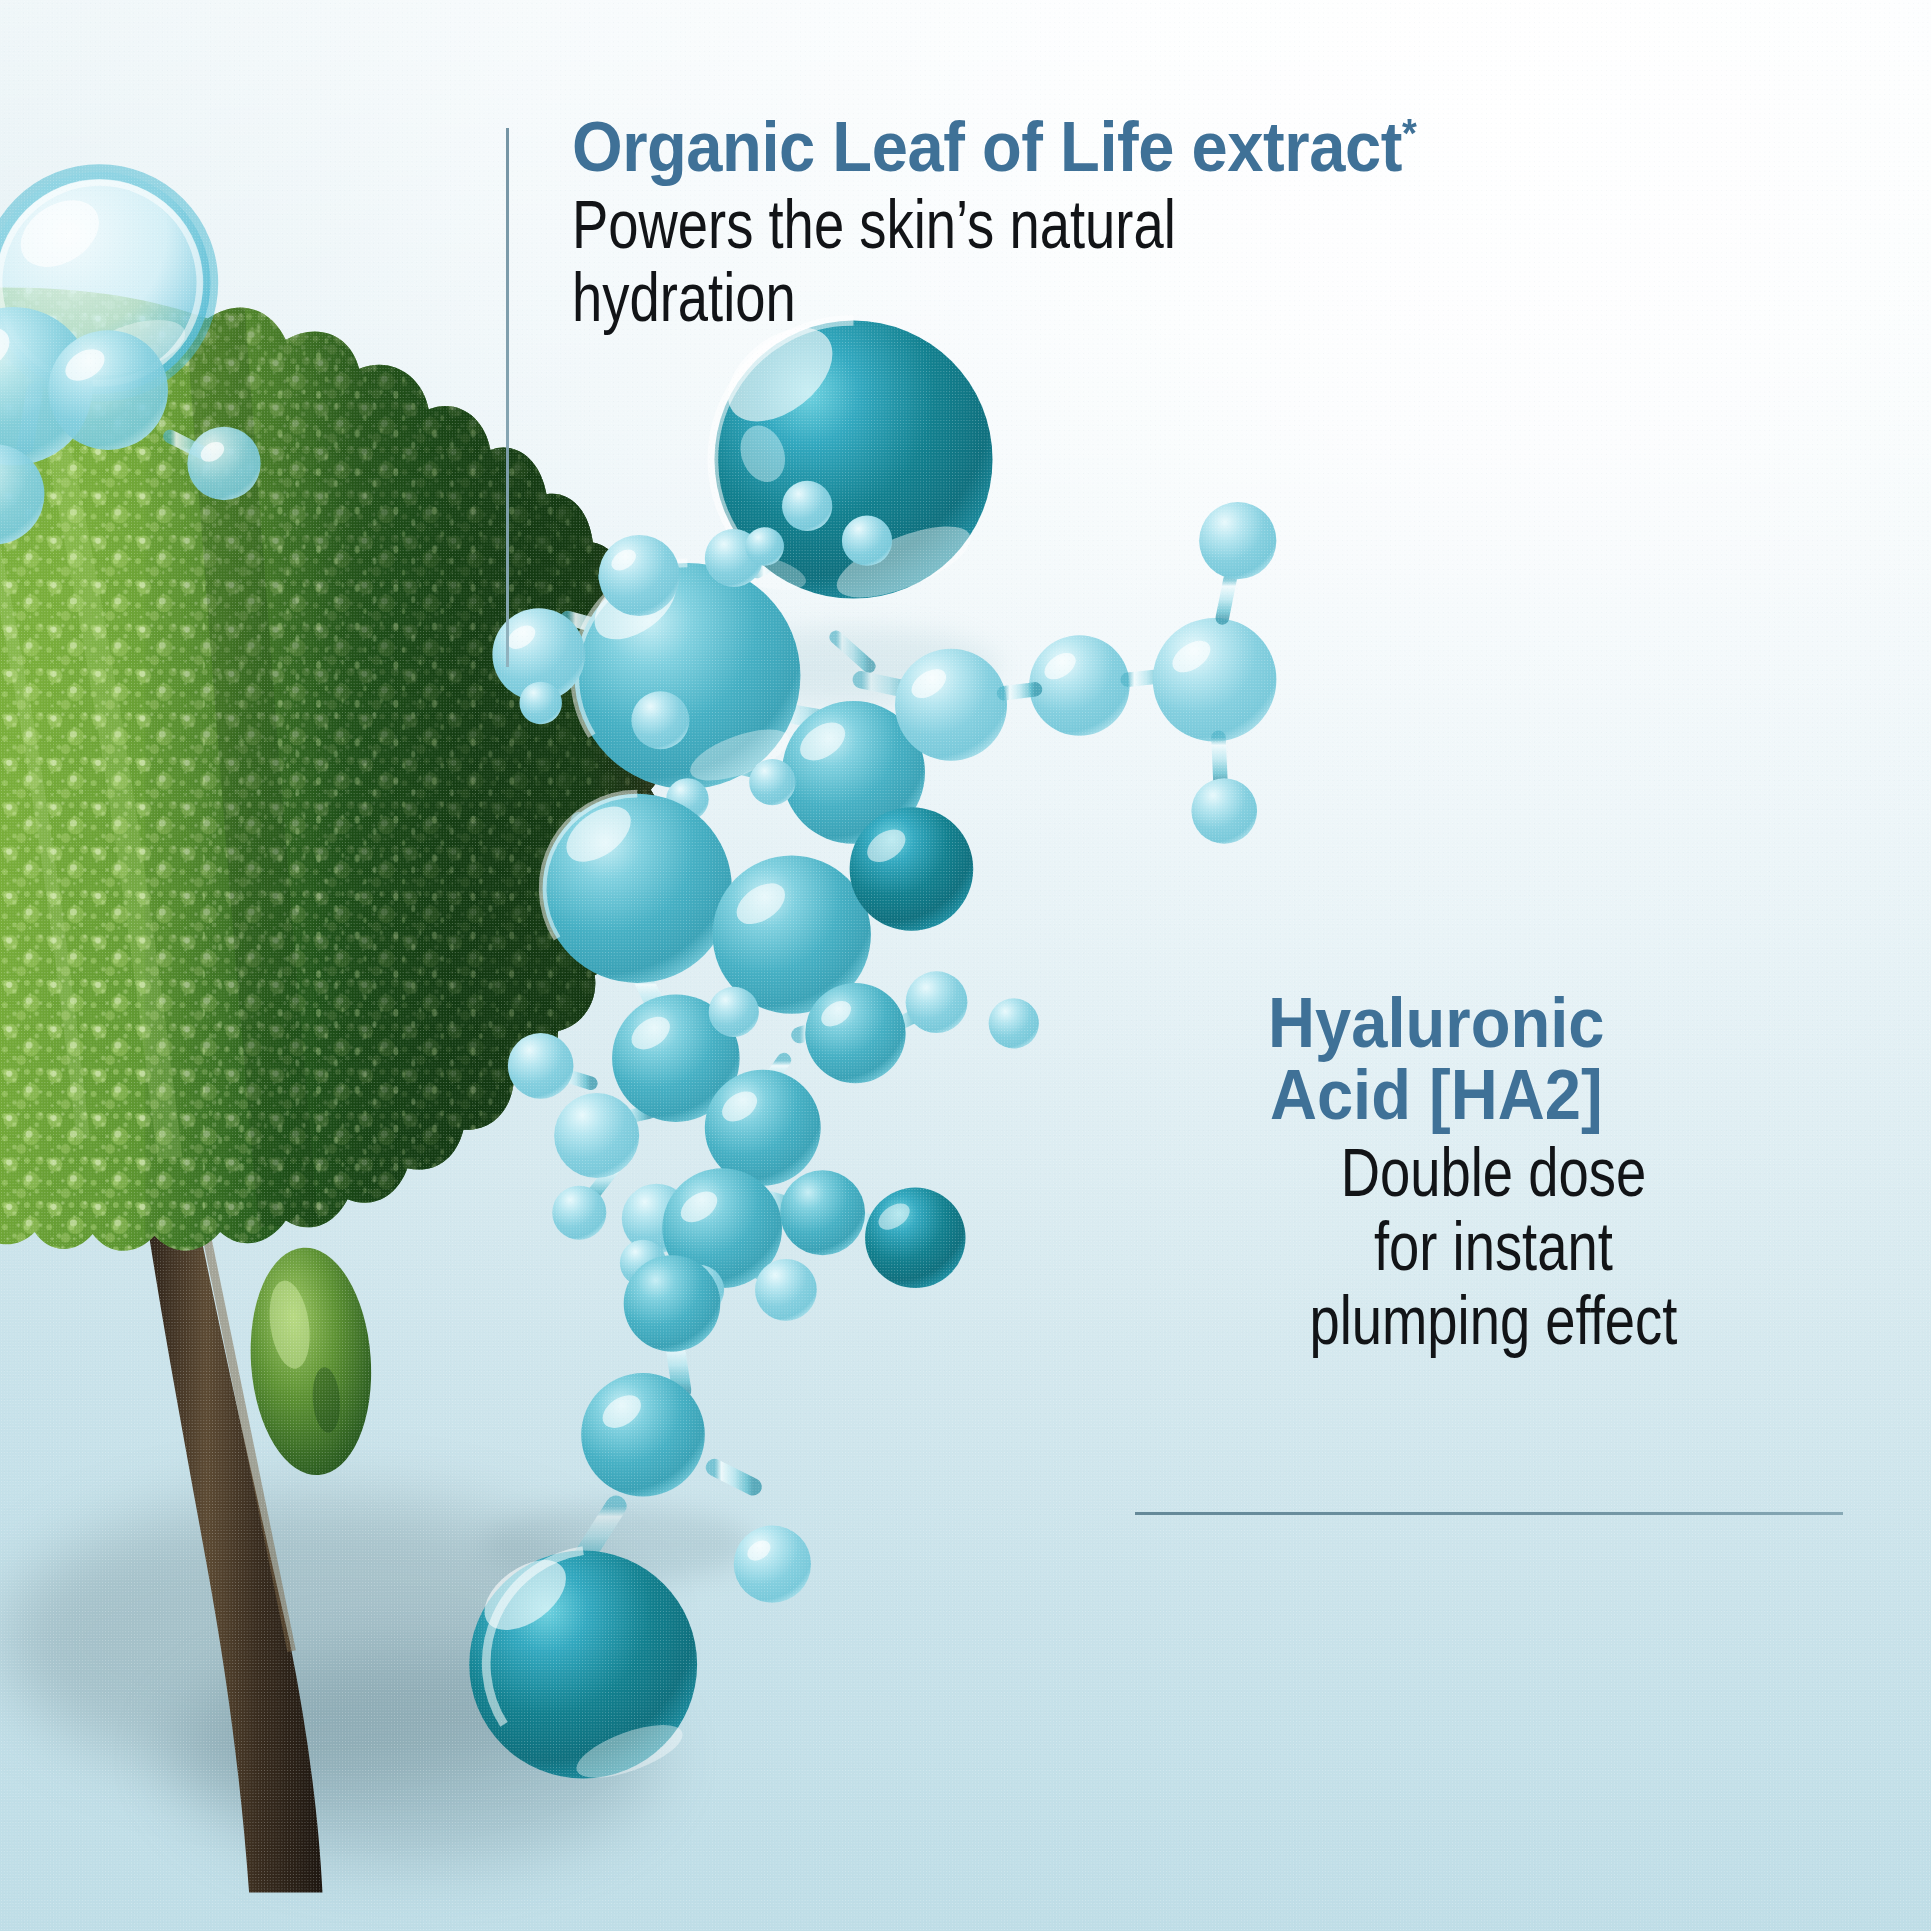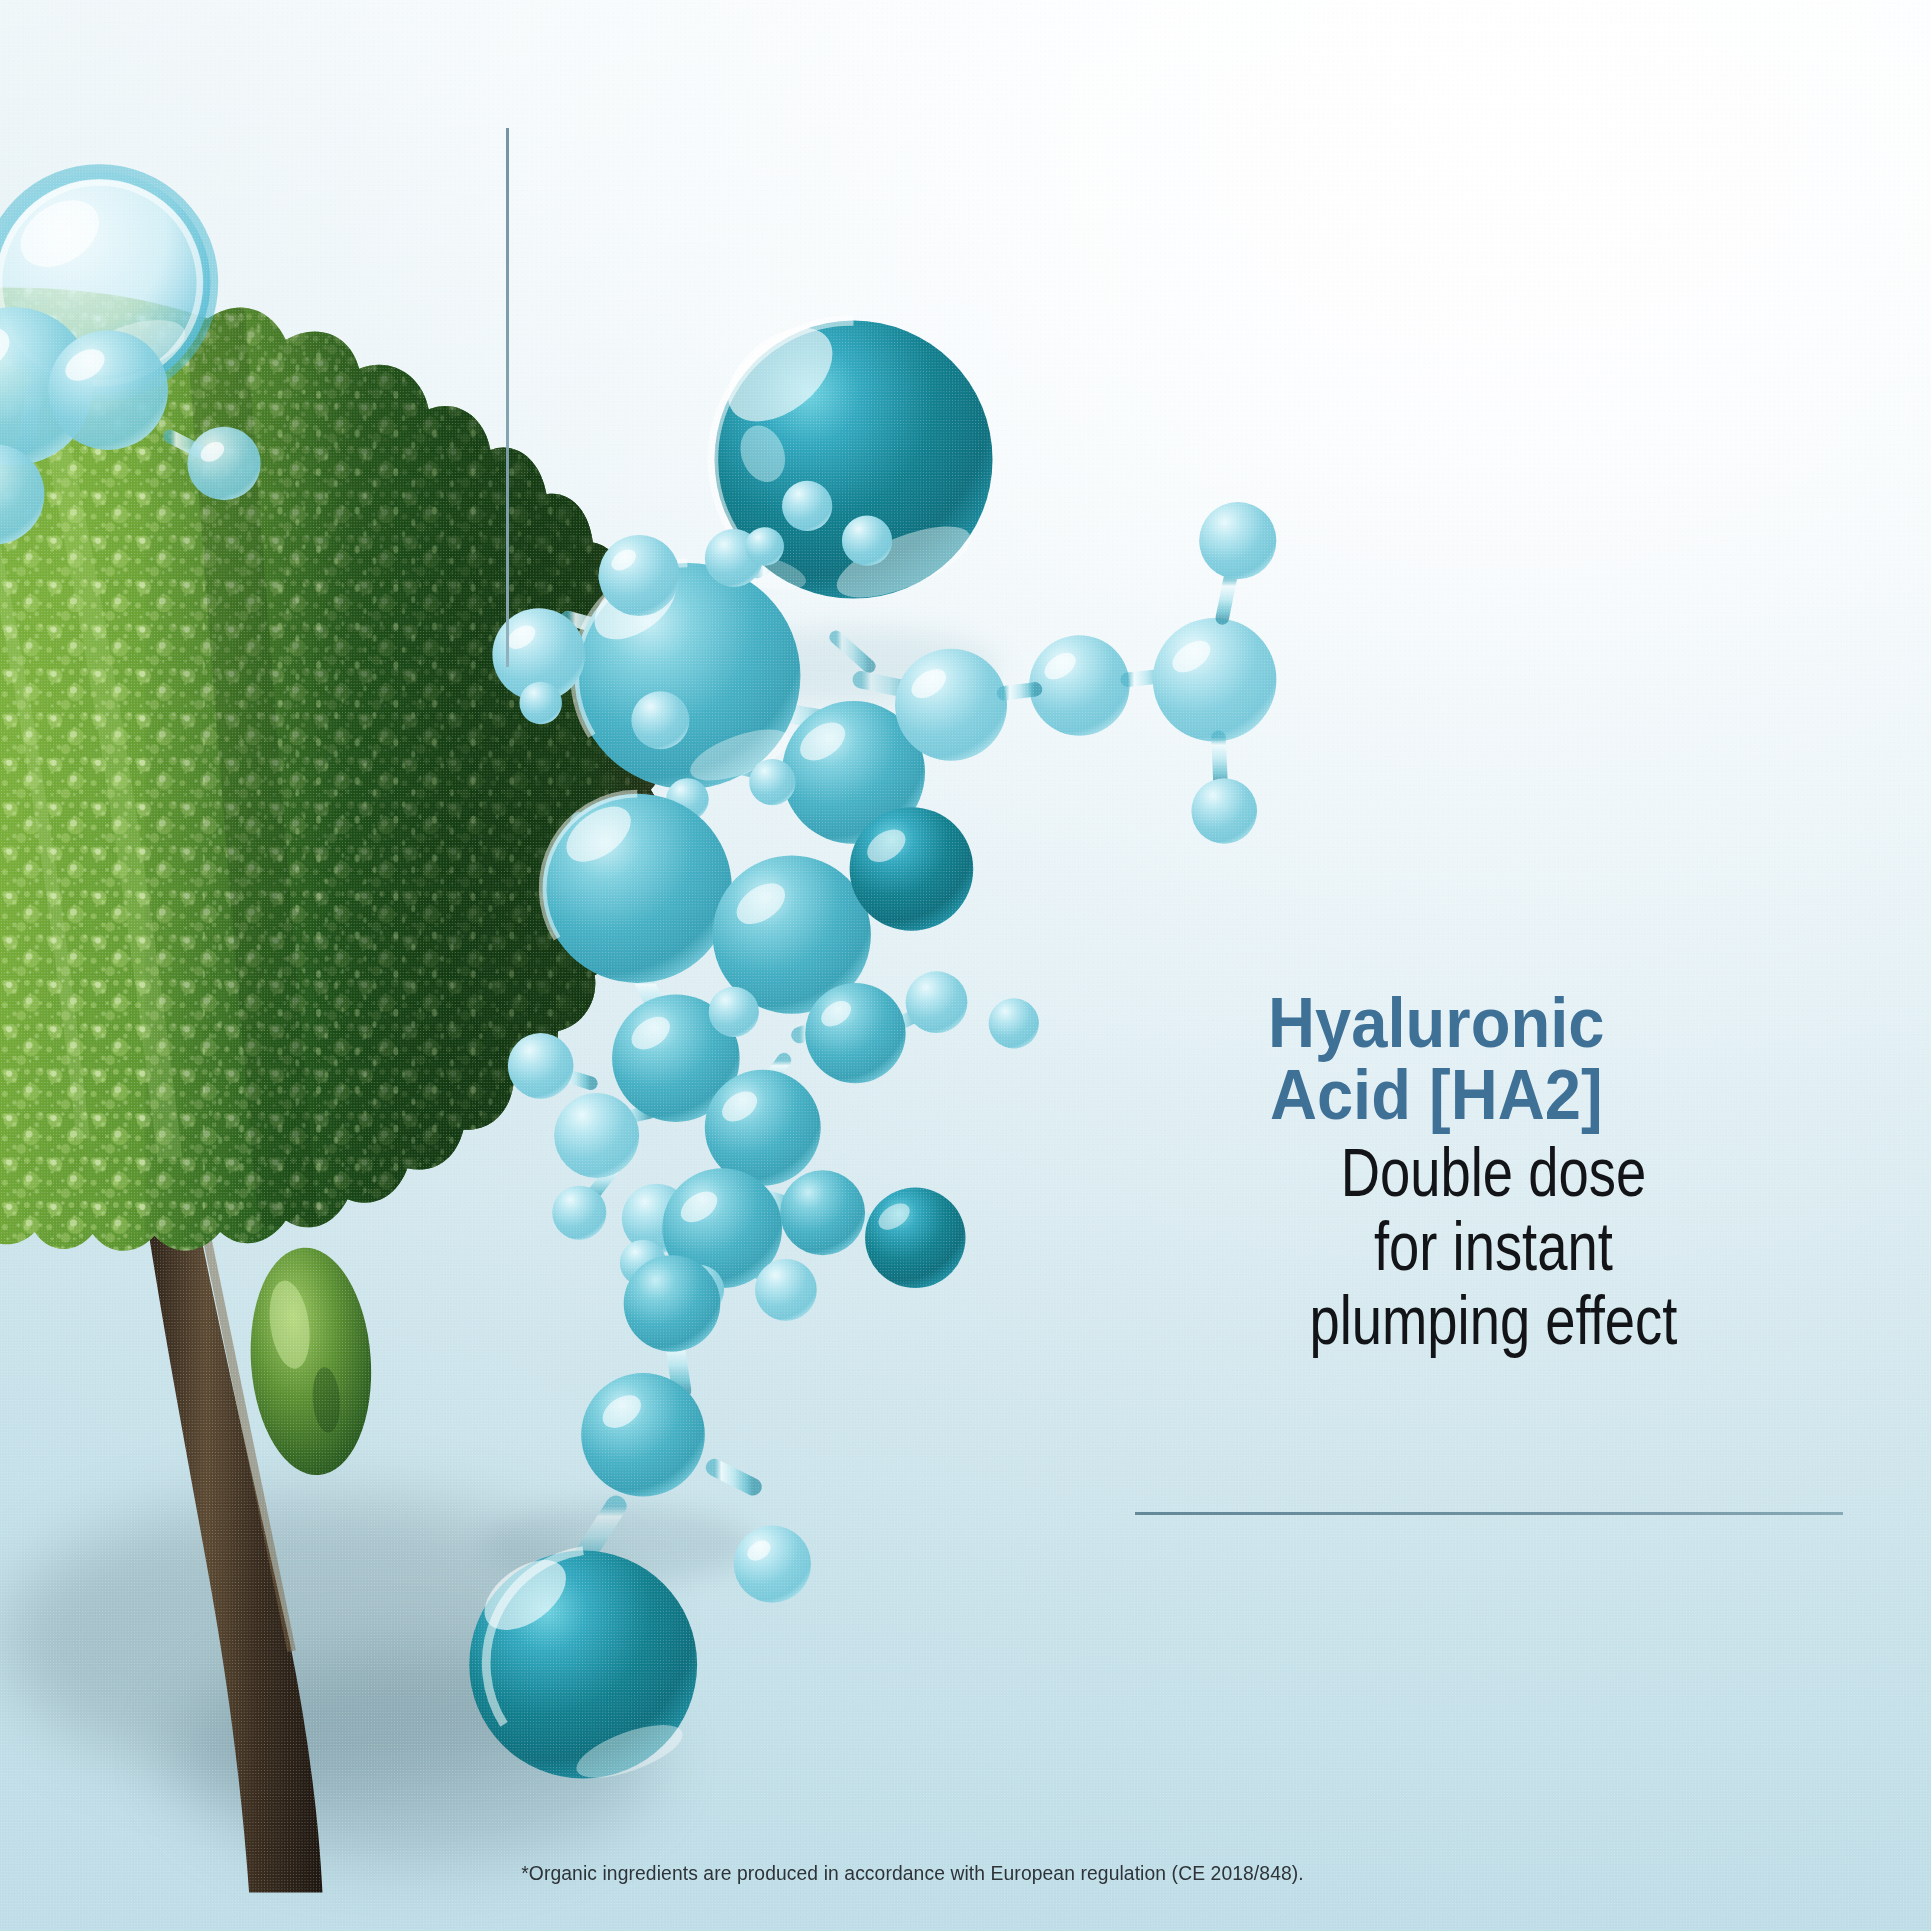--- a/index.html
+++ b/index.html
@@ -472,29 +472,35 @@
         </g>
       </g>
     </svg>
   </div>
 
   <div class="bg-noise"></div>
 
   <div class="vrule"></div>
   <div class="hrule"></div>
 
+  <div class="block" id="topBlock">
+    <h1 class="head"><span>Organic Leaf of Life extract</span><span class="ast">*</span></h1>
+    <p class="sub">
+      <span class="ln">Powers the skin’s natural</span>
+      <span class="ln">hydration</span>
+    </p>
+  </div>
 
   <div class="block" id="rightBlock">
     <h2 class="head-r">
       <span class="ln">Hyaluronic</span>
       <span class="ln">Acid [HA2]</span>
     </h2>
     <p class="sub-r">
       <span class="ln">Double dose</span>
       <span class="ln">for instant</span>
       <span class="ln">plumping effect</span>
     </p>
   </div>
 
-  <div class="block" id="footnote">*Organic ingredients are produced in accordance with European regulation (CE 2018/848).</div>
 
 </div>
 
 
 </body></html>

